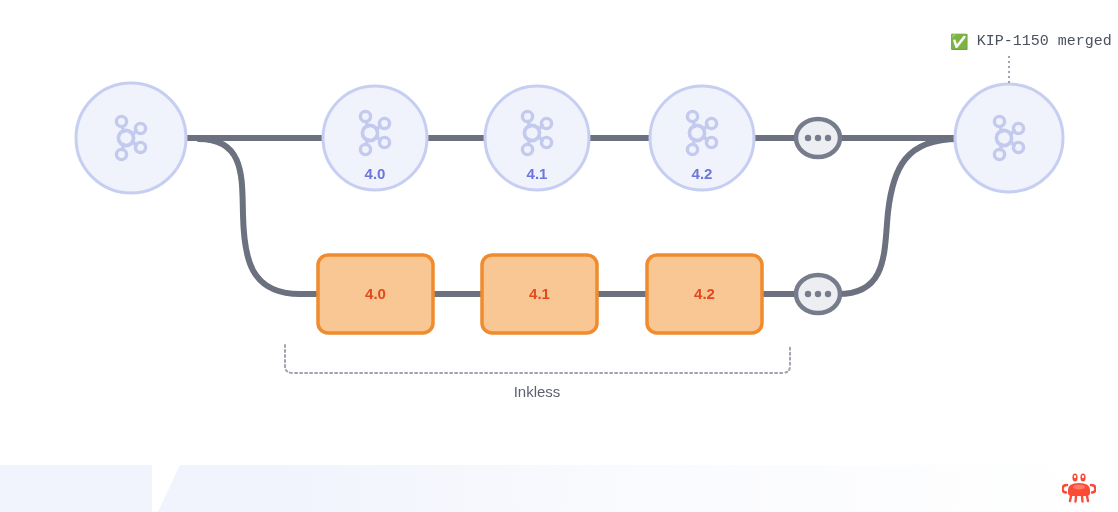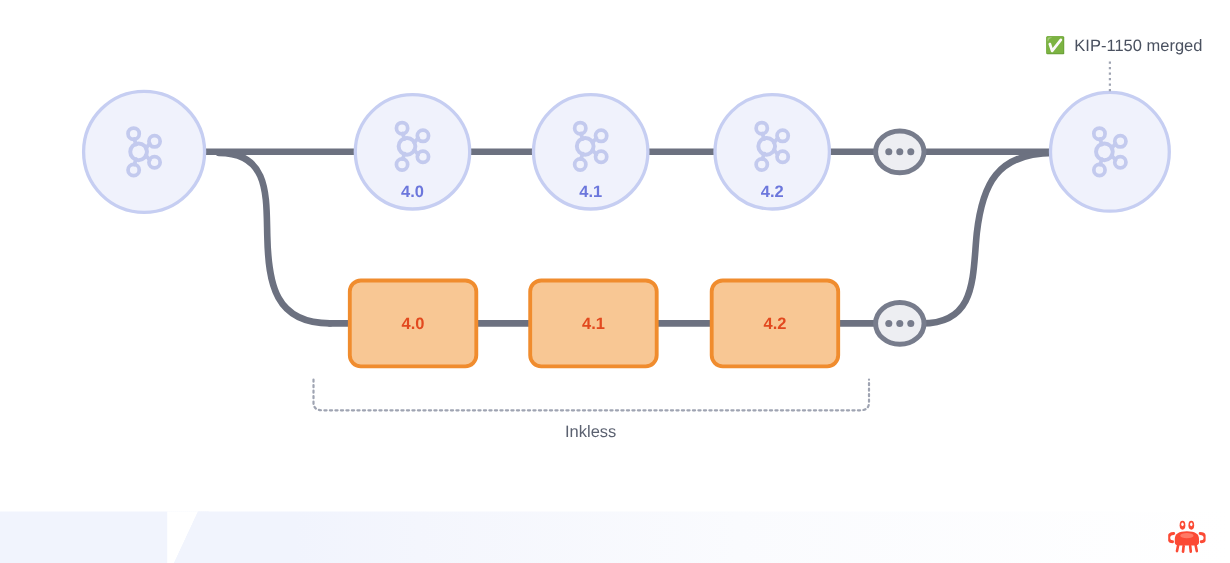--- a/index.html
+++ b/index.html
@@ -192,21 +192,21 @@
       <text class="bracket-label" x="537" y="393">Inkless</text>
     </g>
 
     <g>
       <line x1="1009" y1="56" x2="1009" y2="84" stroke="#9FA4B2" stroke-width="2" stroke-dasharray="2 3"></line>
     </g>
   </svg>
 
   <div style="position:absolute; left:950px; top:33px; display:flex; align-items:center; gap:8px;">
     <span style="font-size:15px; line-height:1;">✅</span>
-    <span style="font-family:Liberation Sans, sans-serif; font-size:15px; color:#4A5160; white-space:nowrap;">KIP-1150 merged</span>
+    <span style="font-family:Liberation Mono, monospace; font-size:15px; color:#4A5160; white-space:nowrap;">KIP-1150 merged</span>
   </div>
 
   <div class="footer-band"></div>
   <div class="footer-logo-wedge"></div>
 
   <svg class="footer-crab" viewBox="0 0 34 32">
 
     <ellipse cx="13" cy="5.5" rx="2.6" ry="4" fill="#FB4A35"></ellipse>
     <ellipse cx="21" cy="5.5" rx="2.6" ry="4" fill="#FB4A35"></ellipse>
     <ellipse cx="13" cy="4.6" rx="1.1" ry="1.7" fill="#ffffff"></ellipse>

